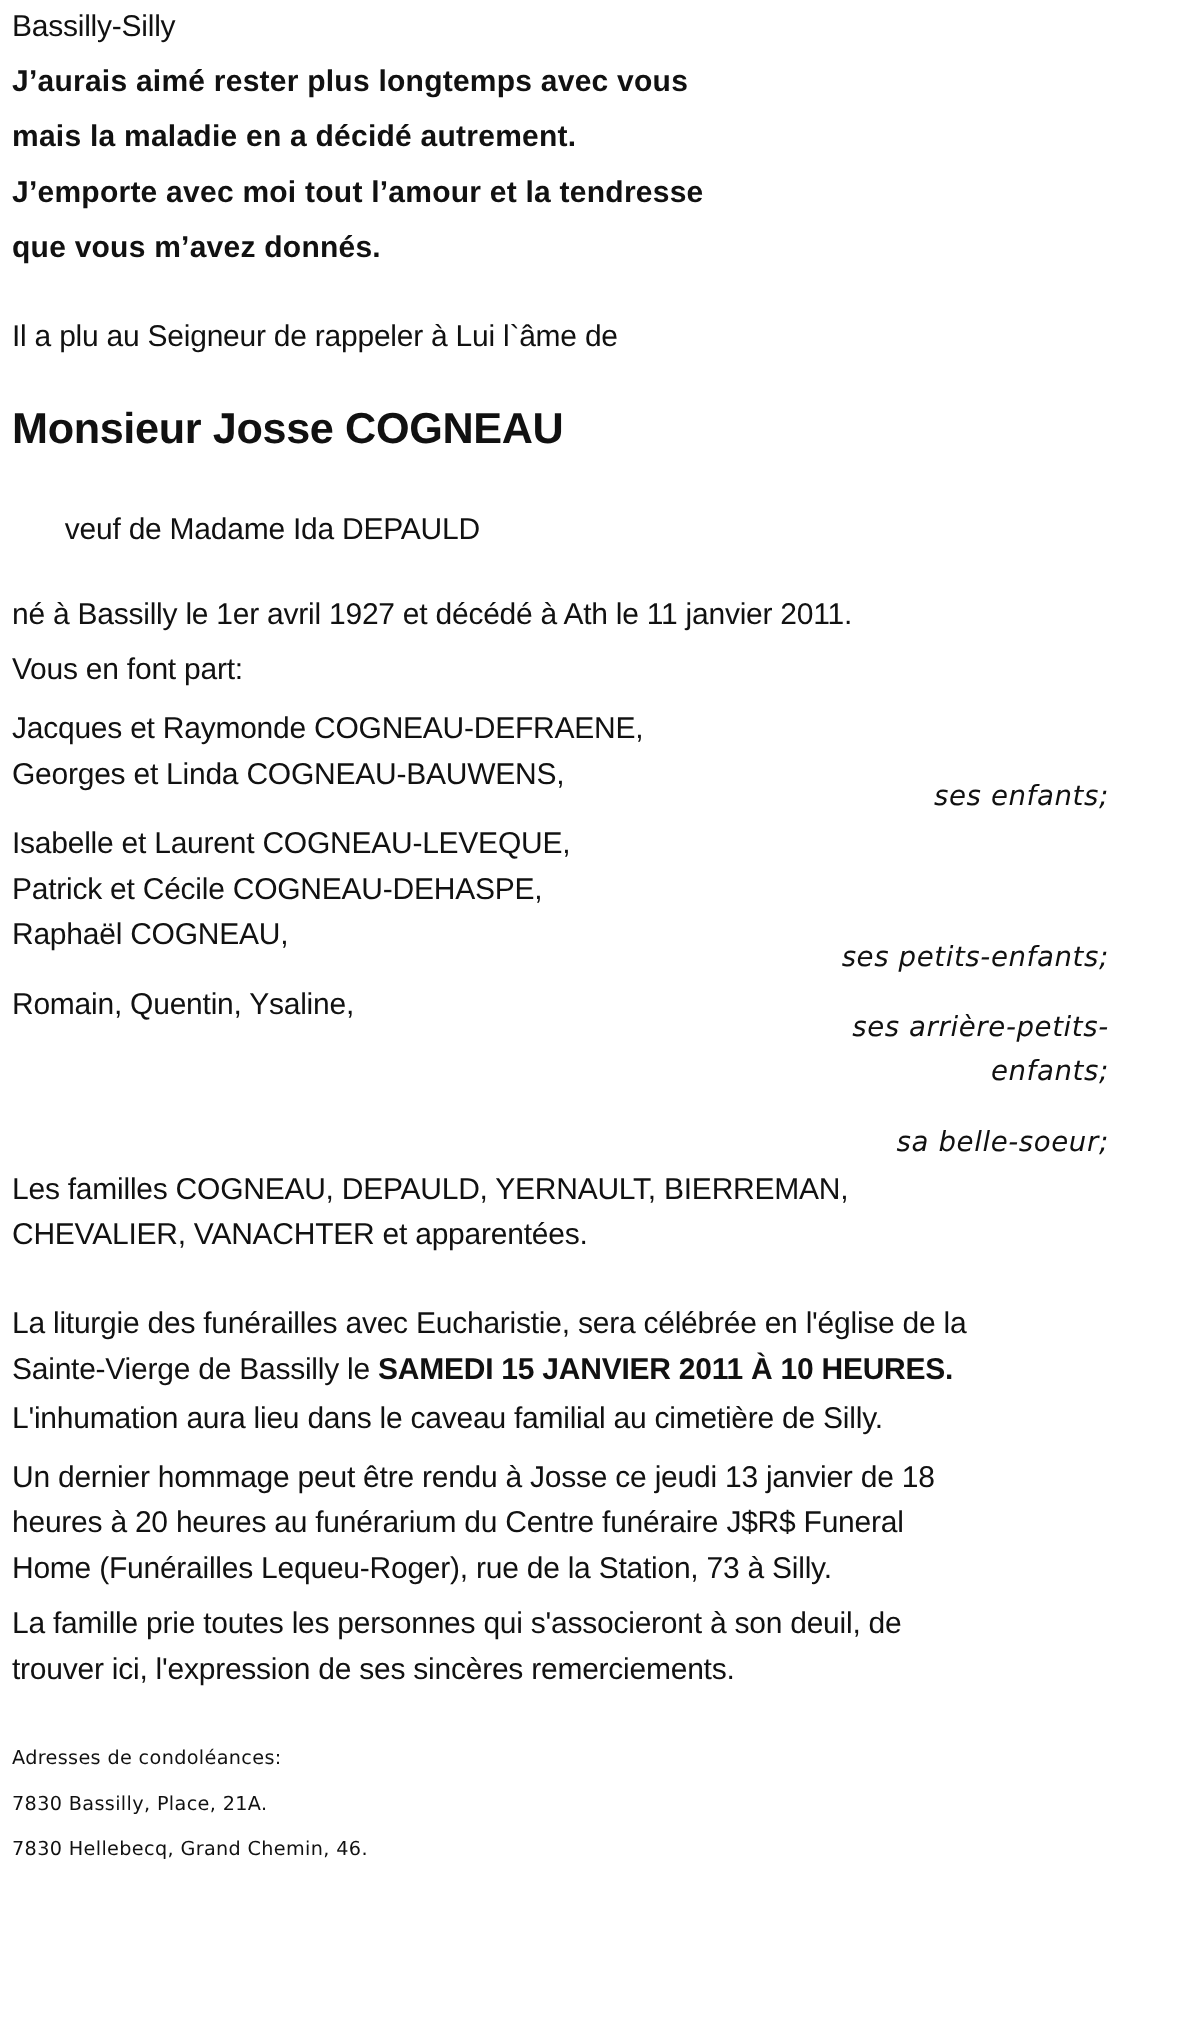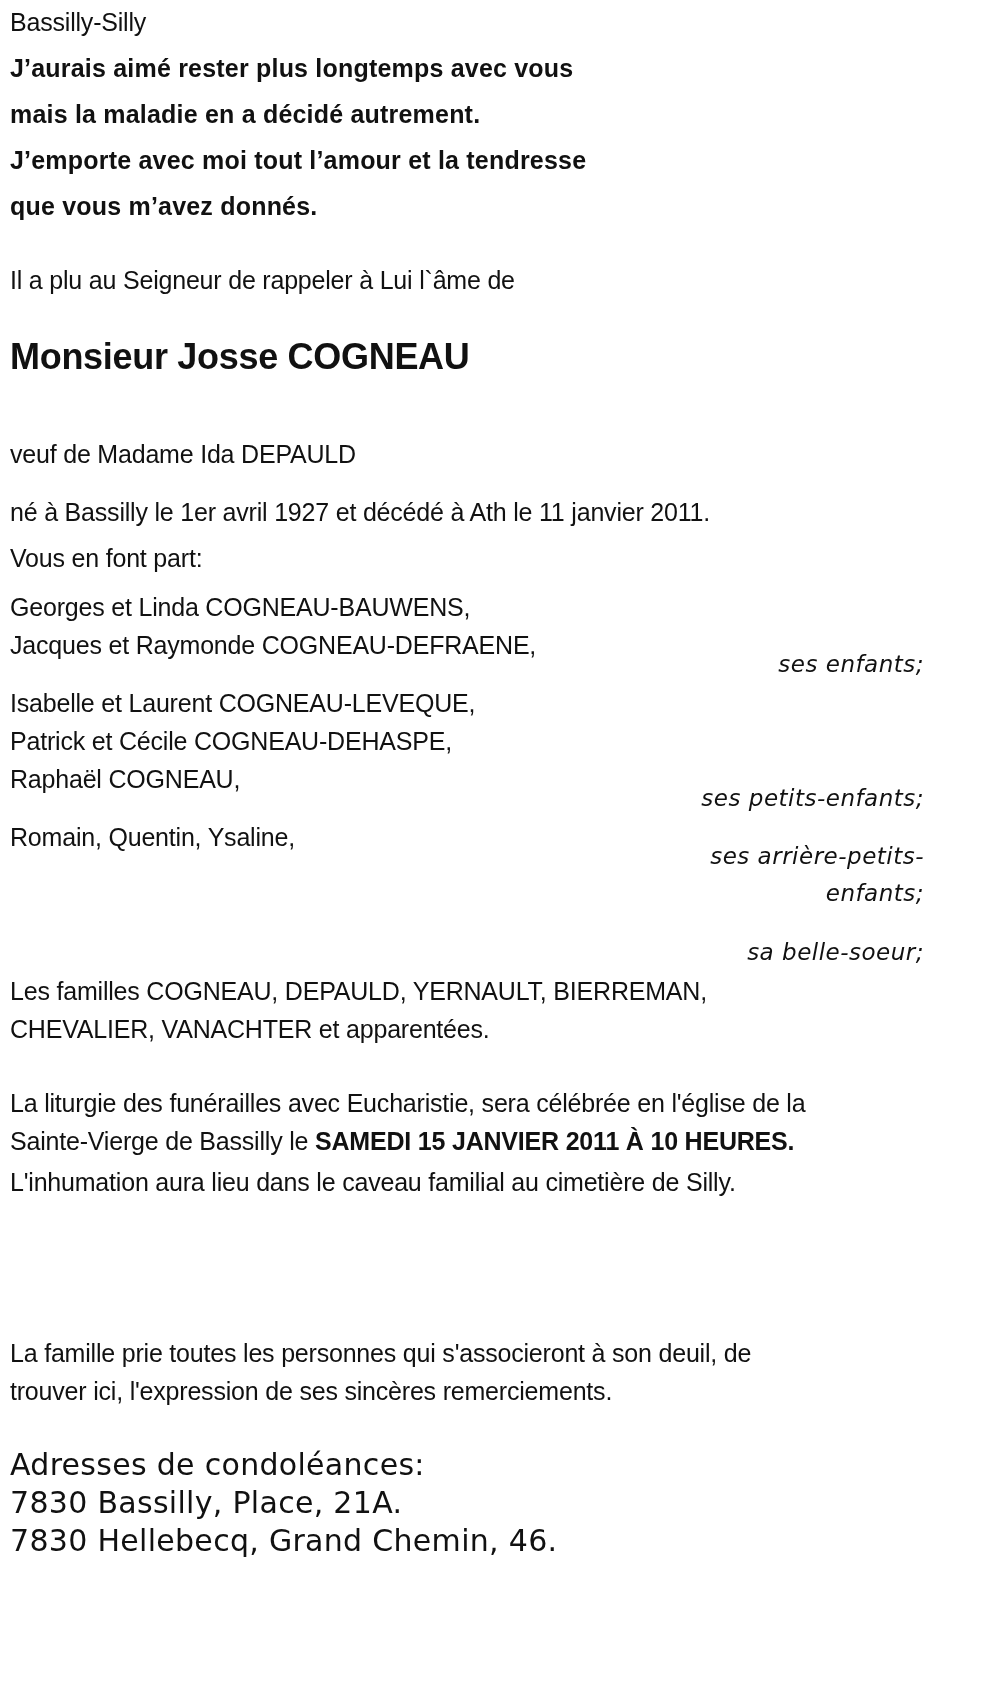--- a/index.html
+++ b/index.html
@@ -20,47 +20,47 @@
     right: 76px;
     text-align: right;
     font-style: italic;
     font-size: 23px;
     font-family: "DejaVu Sans", sans-serif;
     letter-spacing: 0.5px;
     line-height: 37px;
     white-space: nowrap;
   }
   .line { display: block; line-height: 38px; }
-  .addr { font-family: "DejaVu Sans", sans-serif; font-size: 30px; letter-spacing: 0.3px; }
+  .addr { font-family: "DejaVu Sans", sans-serif; font-size: 16px; letter-spacing: 0.3px; }
 </style>
 </head>
 <body>
 
 <div class="page">
 
   <div class="abs reg" style="top:8px;">Bassilly-Silly</div>
 
   <div class="abs bold" style="top:54px;">J’aurais aimé rester plus longtemps avec vous</div>
   <div class="abs bold" style="top:100px;">mais la maladie en a décidé autrement.</div>
   <div class="abs bold" style="top:146px;">J’emporte avec moi tout l’amour et la tendresse</div>
   <div class="abs reg" style="top:266px;">Il a plu au Seigneur de rappeler à Lui l`âme de</div>
 
   <div class="abs bold" style="top:192px;">que vous m’avez donnés.</div>
 
   <div class="abs title" style="top:336px;">Monsieur Josse COGNEAU</div>
 
-  <div class="abs reg" style="top:440px;">veuf de Madame Ida DEPAULD</div>
+  <div class="abs reg" style="top:427px;margin-left:44px;">veuf de Madame Ida DEPAULD</div>
 
   <div class="abs reg" style="top:498px;">né à Bassilly le 1er avril 1927 et décédé à Ath le 11 janvier 2011.</div>
 
   <div class="abs reg" style="top:544px;">Vous en font part:</div>
 
   <div class="abs reg" style="top:588px;">
+    <span class="line">Jacques et Raymonde COGNEAU-DEFRAENE,</span>
     <span class="line">Georges et Linda COGNEAU-BAUWENS,</span>
-    <span class="line">Jacques et Raymonde COGNEAU-DEFRAENE,</span>
   </div>
   <div class="rel" style="top:646px;">ses enfants;</div>
 
   <div class="abs reg" style="top:684px;">
     <span class="line">Isabelle et Laurent COGNEAU-LEVEQUE,</span>
     <span class="line">Patrick et Cécile COGNEAU-DEHASPE,</span>
     <span class="line">Raphaël COGNEAU,</span>
   </div>
   <div class="rel" style="top:780px;">ses petits-enfants;</div>
 
@@ -79,20 +79,25 @@
     <span class="line">CHEVALIER, VANACHTER et apparentées.</span>
   </div>
 
   <div class="abs reg" style="top:1084px;">
     <span class="line">La liturgie des funérailles avec Eucharistie, sera célébrée en l'église de la</span>
     <span class="line"><span>Sainte-Vierge de Bassilly le </span><b>SAMEDI 15 JANVIER 2011 À 10 HEURES.</b></span>
   </div>
 
   <div class="abs reg" style="top:1168px;">L'inhumation aura lieu dans le caveau familial au cimetière de Silly.</div>
 
+  <div class="abs reg" style="top:1212px;">
+    <span class="line">Un dernier hommage peut être rendu à Josse ce jeudi 13 janvier de 18</span>
+    <span class="line">heures à 20 heures au funérarium du Centre funéraire J$R$ Funeral</span>
+    <span class="line">Home (Funérailles Lequeu-Roger), rue de la Station, 73 à Silly.</span>
+  </div>
 
   <div class="abs reg" style="top:1334px;">
     <span class="line">La famille prie toutes les personnes qui s'associeront à son deuil, de</span>
     <span class="line">trouver ici, l'expression de ses sincères remerciements.</span>
   </div>
 
   <div class="abs addr" style="top:1446px;">
     <span class="line">Adresses de condoléances:</span>
     <span class="line">7830 Bassilly, Place, 21A.</span>
     <span class="line">7830 Hellebecq, Grand Chemin, 46.</span>

